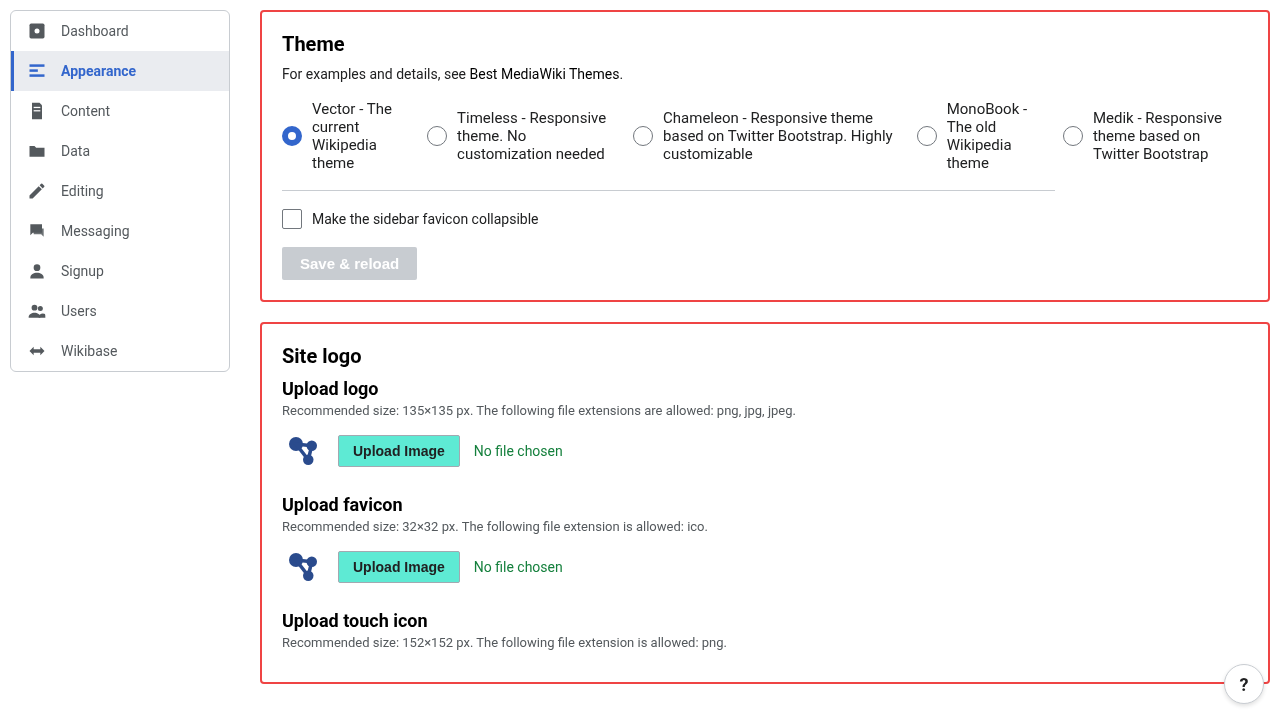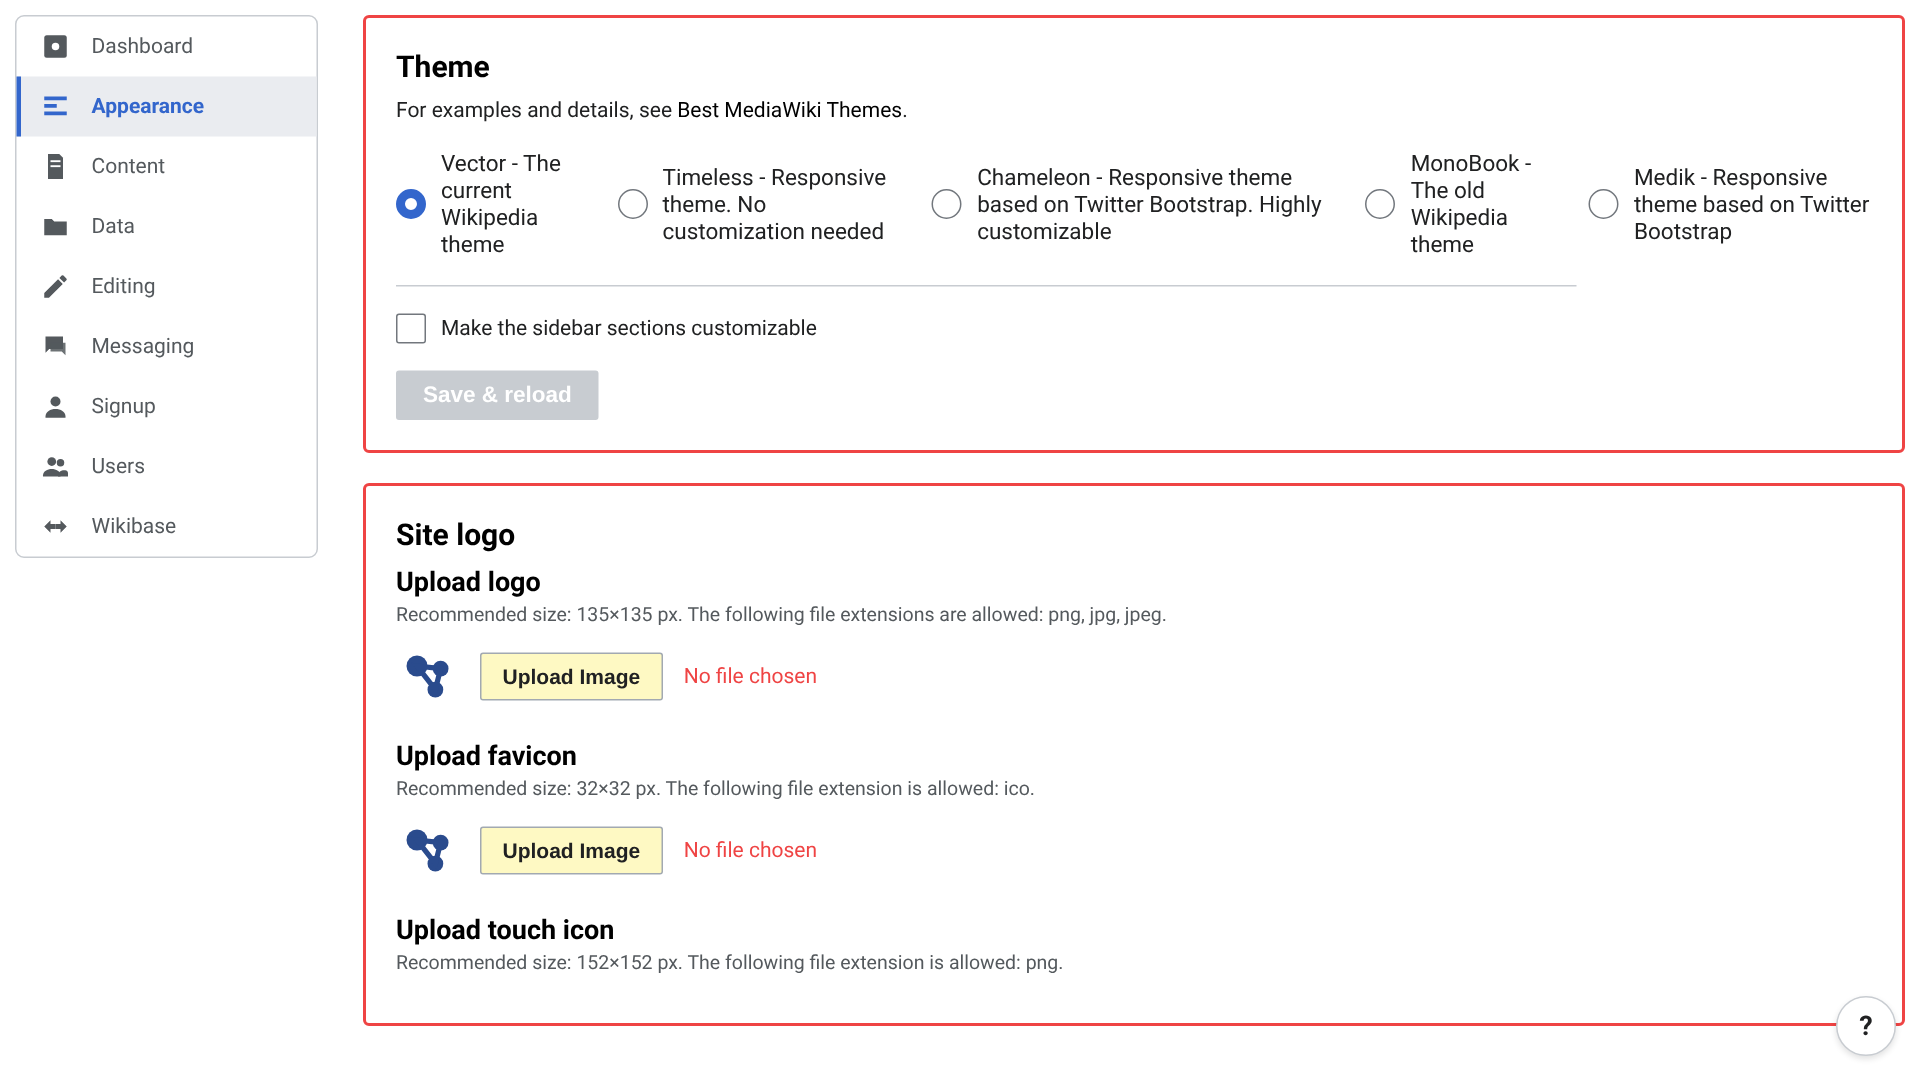--- a/index.html
+++ b/index.html
@@ -8,21 +8,21 @@
     background: #fff;
     color: #202122;
     font-size: 14px;
   }
   .layout {
     display: flex;
     padding: 10px;
     gap: 30px;
   }
   .sidebar {
-    width: 202px;
+    width: 220px;
     border: 1px solid #c8ccd1;
     border-radius: 6px;
     background: #fff;
     padding: 0;
     height: fit-content;
     flex-shrink: 0;
   }
   .sidebar-item {
     display: flex;
     align-items: center;
@@ -135,30 +135,30 @@
     gap: 14px;
     margin-bottom: 22px;
   }
   .logo-preview {
     width: 42px; height: 42px;
     flex-shrink: 0;
     color: #2a4b8d;
   }
   .logo-preview svg { width: 100%; height: 100%; display: block; }
   .upload-btn {
-    background: #fef9c3;
+    background: #5eead4;
     border: 1px solid #a2a9b1;
     border-radius: 2px;
     padding: 7px 14px;
     font-weight: 700;
     font-size: 14px;
     cursor: pointer;
     color: #202122;
   }
-  .no-file { color: #ef4444; font-size: 14px; }
+  .no-file { color: #15803d; font-size: 14px; }
   .help-fab {
     position: fixed;
     bottom: 16px;
     right: 16px;
     width: 40px; height: 40px;
     border-radius: 50%;
     background: #fff;
     border: 1px solid #c8ccd1;
     box-shadow: 0 2px 4px rgba(0,0,0,0.12);
     display: flex;
@@ -298,21 +298,21 @@
         <label class="radio-row">
           <span class="radio"></span>
           <span class="radio-label">Medik - Responsive theme based on Twitter Bootstrap</span>
         </label>
       </div>
 
       <hr class="divider">
 
       <label class="check-row">
         <span class="checkbox"></span>
-        <span>Make the sidebar sections customizable</span>
+        <span>Make the sidebar favicon collapsible</span>
       </label>
 
       <button class="btn-primary-disabled">Save &amp; reload</button>
     </div>
 
     <div class="card">
       <h2>Site logo</h2>
 
       <div>
         <div class="subheading">Upload logo</div>

